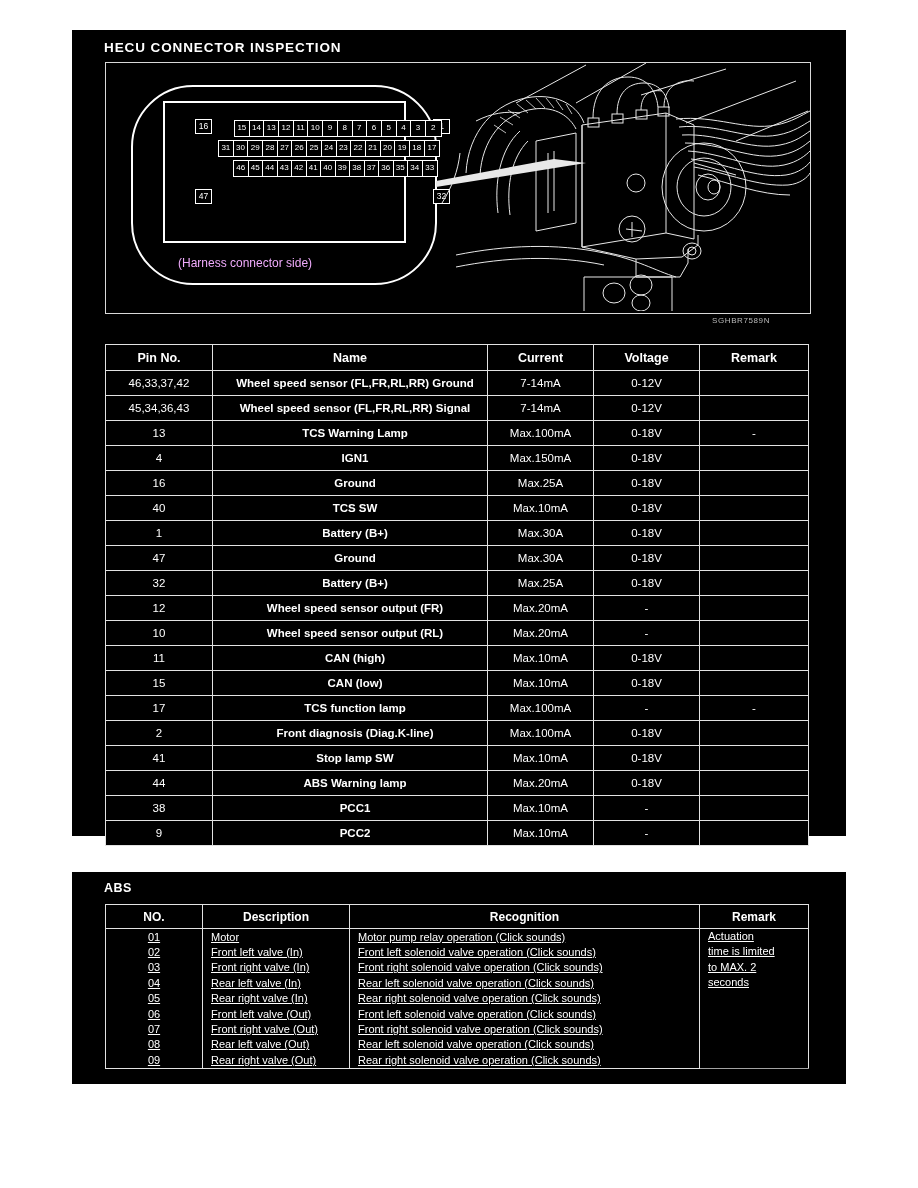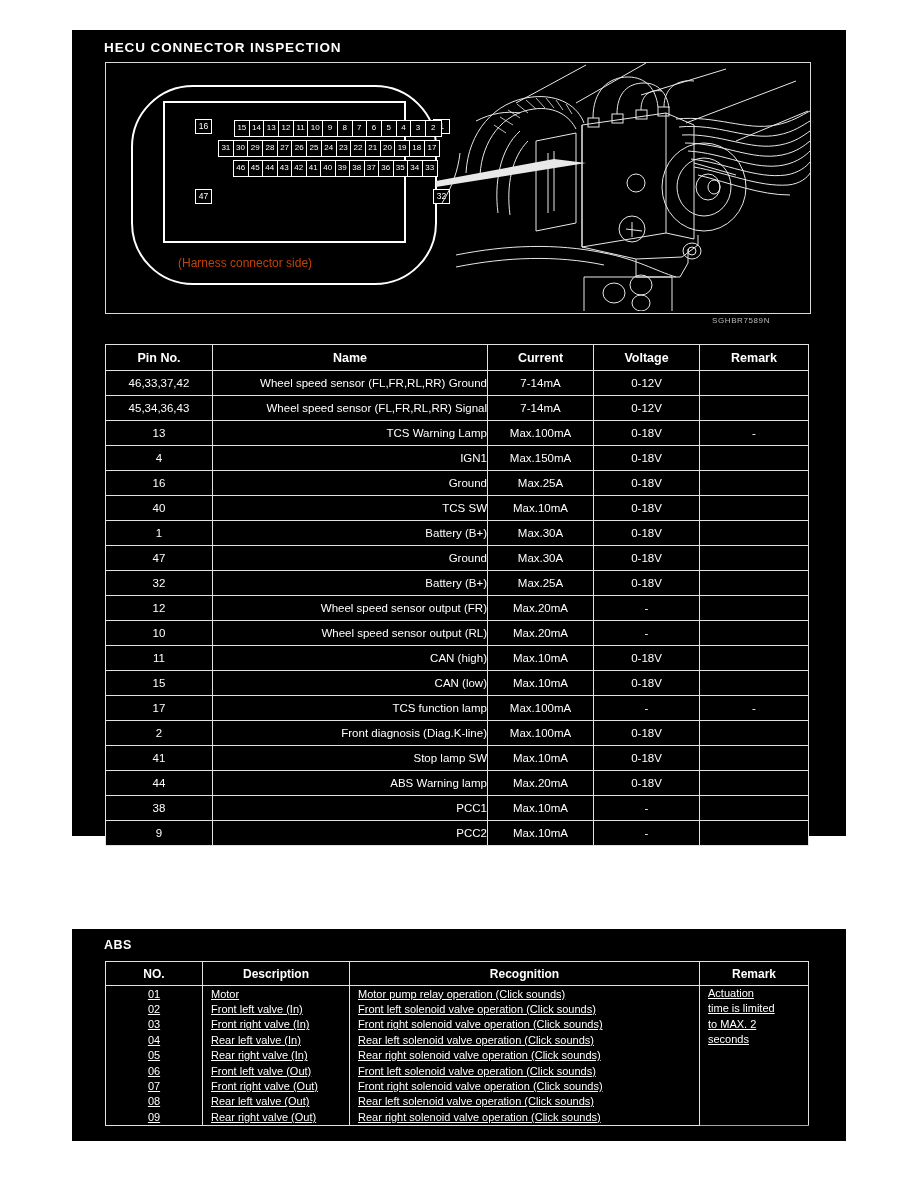--- a/index.html
+++ b/index.html
@@ -22,21 +22,21 @@
     color: #ffffff;
   }
   #hecu-panel {
     left: 72px;
     top: 30px;
     width: 774px;
     height: 806px;
   }
   #abs-panel {
     left: 72px;
-    top: 929px;
+    top: 872px;
     width: 774px;
     height: 212px;
   }
 
   
   .section-title {
     position: absolute;
     font-size: 13.5px;
     font-weight: bold;
     letter-spacing: 0.9px;
@@ -127,21 +127,21 @@
   #pin-row-bottom { left: 127px; top: 97px;  }
   #pin-row-top .pin    { width: 14.7px; }
   #pin-row-middle .pin { width: 14.7px; }
   #pin-row-bottom .pin { width: 14.5px; }
 
   #harness-label {
     position: absolute;
     left: 72px;
     top: 193px;
     font-size: 12px;
-    color: #c2410c;
+    color: #f0abfc;
     white-space: nowrap;
   }
 
   
   #hecu-illustration {
     position: absolute;
     left: 330px;
     top: 0px;
     width: 374px;
     height: 248px;
@@ -173,21 +173,21 @@
     height: 25px;
     font-size: 12.5px;
     font-weight: bold;
     text-align: center;
   }
   #pin-table td {
     height: 24px;
     font-size: 11.5px;
   }
   #pin-table td.c-no      { text-align: center; width: 106px; }
-  #pin-table td.c-name    { text-align: right; padding-left: 10px; }
+  #pin-table td.c-name    { text-align: center; padding-left: 10px; font-weight: bold; }
   #pin-table td.c-current { text-align: center; width: 105px; }
   #pin-table td.c-voltage { text-align: center; width: 105px; }
   #pin-table td.c-remark  { text-align: center; width: 108px; }
 
   
   #abs-table {
     left: 33px;
     top: 32px;
     width: 704px;
   }

